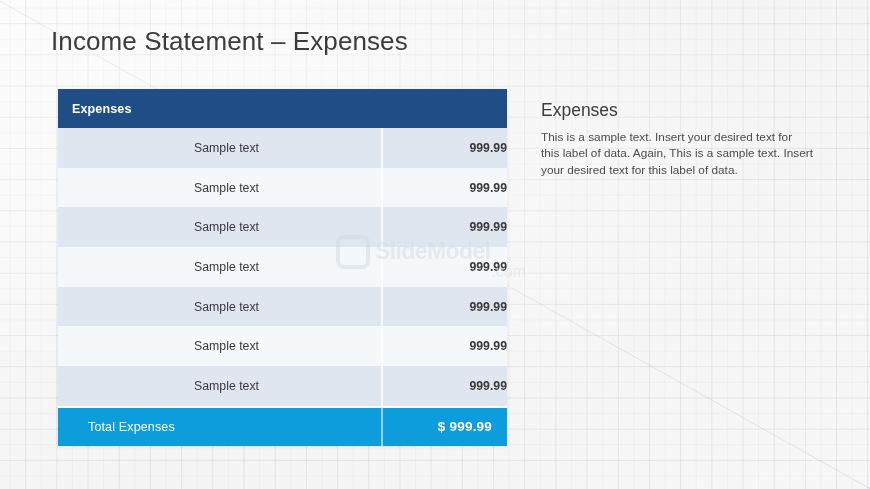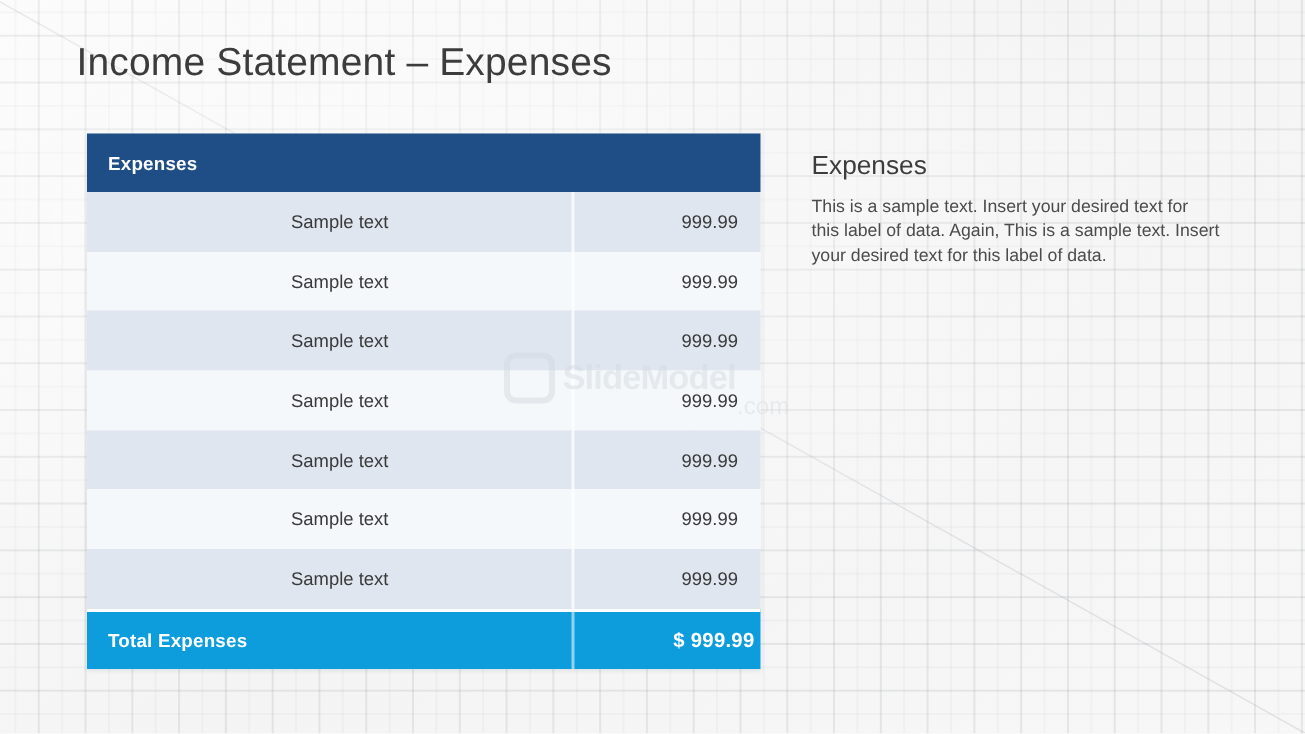--- a/index.html
+++ b/index.html
@@ -102,55 +102,55 @@
   .cell-label {
     width: 323px;
     padding-left: 14px;
     box-sizing: border-box;
     font-size: 12.3px;
     color: #3a3a3a;
     text-align: center;
   }
   .cell-value {
     flex: 1;
-    padding-right: 15px;
     box-sizing: border-box;
     text-align: right;
     font-size: 12.3px;
     color: #3a3a3a;
+    font-weight: bold;
   }
   .tbl-row .col-divider {
     position: absolute;
     left: 323px;
     top: 0;
     bottom: 0;
     width: 2px;
     background: rgba(255,255,255,0.75);
   }
 
   .tbl-total {
     height: 38px;
     background: #0d9cdc;
     display: flex;
     align-items: center;
     position: relative;
     border-top: 2px solid #ffffff;
   }
   .tbl-total .t-label {
     width: 323px;
-    padding-left: 14px;
+    padding-left: 30px;
     box-sizing: border-box;
     color: #ffffff;
     font-size: 12.5px;
-    font-weight: bold;
+    font-weight: normal;
     letter-spacing: 0.15px;
   }
   .tbl-total .t-value {
     flex: 1;
-    padding-right: 4px;
+    padding-right: 15px;
     box-sizing: border-box;
     text-align: right;
     color: #ffffff;
     font-size: 13.5px;
     font-weight: bold;
     letter-spacing: 0.2px;
   }
   .tbl-total .col-divider {
     position: absolute;
     left: 323px;

